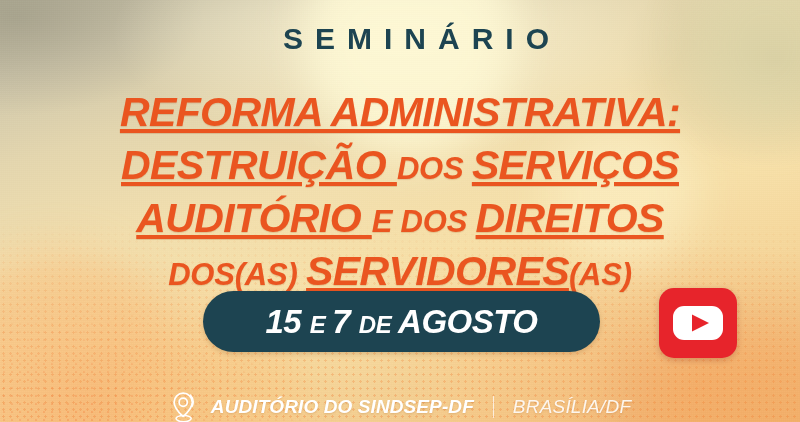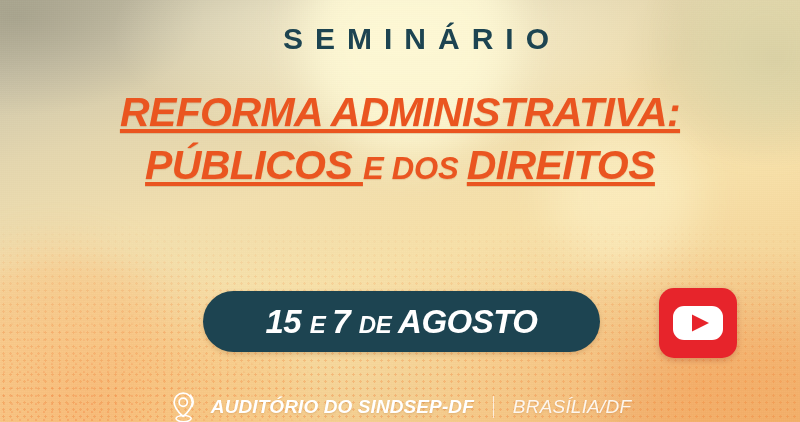--- a/index.html
+++ b/index.html
@@ -225,21 +225,23 @@
   <div class="halftone"></div>
   <div class="halftone left"></div>
   <div class="grain"></div>
 
   <div class="content">
 
     <div class="kicker">SEMINÁRIO</div>
 
     <div class="headline" id="headline">
         <span class="line"><span class="hl-big">REFORMA ADMINISTRATIVA:</span></span>
-        <span class="line"><span class="hl-big">PÚBLICOS </span><span class="hl-small">E DOS </span><span class="hl-big">DIREITOS</span></span>
+        <span class="line"><span class="hl-big">DESTRUIÇÃO </span><span class="hl-small">DOS </span><span class="hl-big">SERVIÇOS</span></span>
+        <span class="line"><span class="hl-big">AUDITÓRIO </span><span class="hl-small">E DOS </span><span class="hl-big">DIREITOS</span></span>
+        <span class="line"><span class="hl-small">DOS(AS) </span><span class="hl-big">SERVIDORES</span><span class="hl-small">(AS)</span></span>
       </div>
 
     <div class="date-pill">
       <span class="txt" id="date-text"><span class="dt-big">15 </span><span class="dt-small">E </span><span class="dt-big">7 </span><span class="dt-small">DE </span><span class="dt-big">AGOSTO</span></span>
     </div>
 
     <div class="yt-button">
       <span class="icon">
         <svg width="52" height="36" viewBox="0 0 52 36" aria-hidden="true">
           <rect x="1" y="1" width="50" height="34" rx="11" ry="11" fill="#ffffff"></rect>

